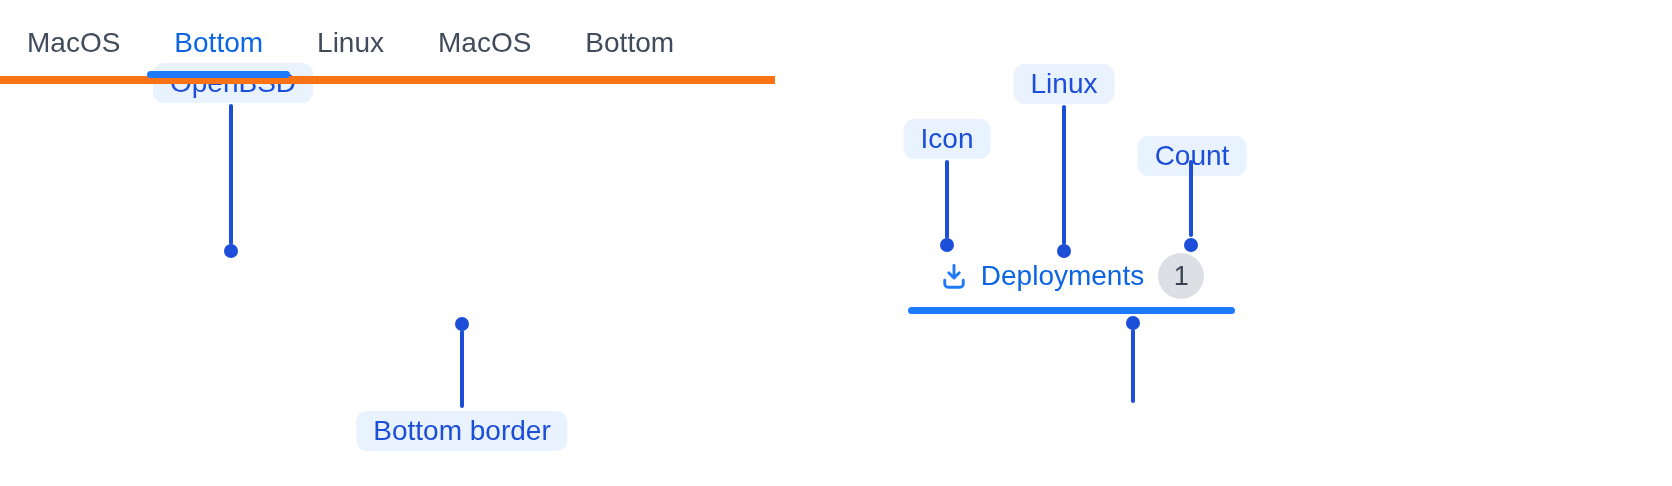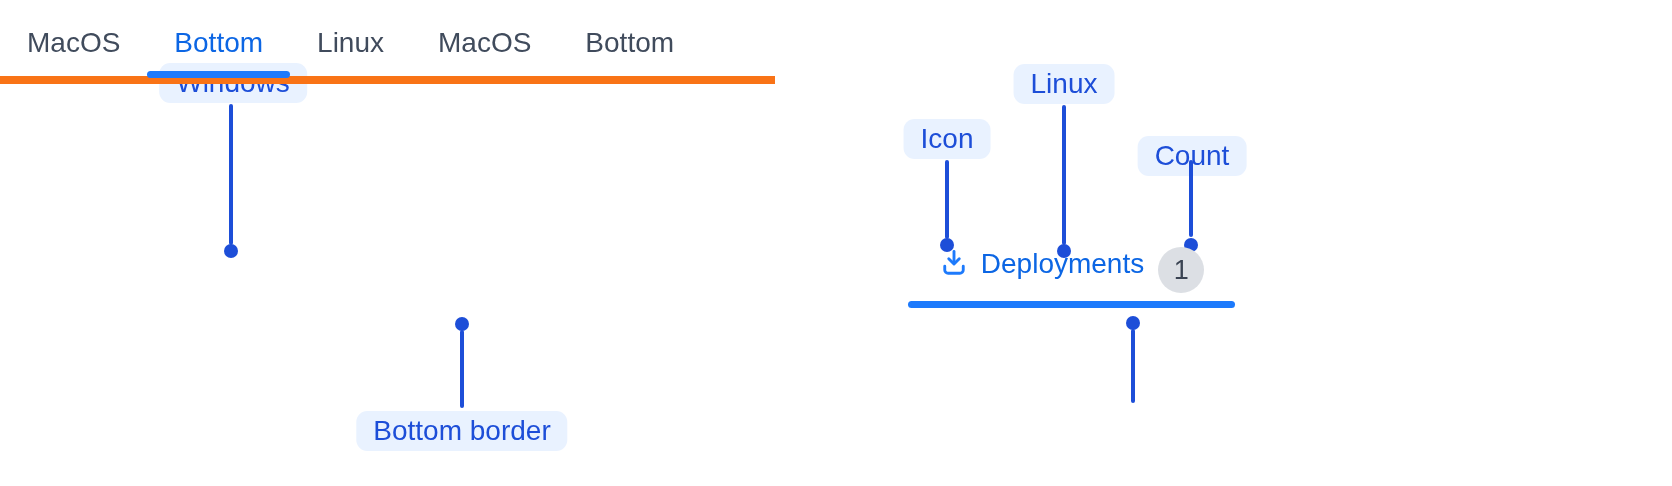--- a/index.html
+++ b/index.html
@@ -58,22 +58,22 @@
   .tab.selected { color: #0C66E4; }
   .tab.selected::after {
     content: "";
     position: absolute; left: 0; right: 0; bottom: -2px;
     height: 7px; border-radius: 3.5px;
     background: #1D7AFC;
   }
 
   
   .tab-right {
-    position: absolute; left: 908px; top: 230px; width: 327px;
-    display: flex; justify-content: center;
+    position: absolute; left: 908px; top: 236px; width: 327px;
+    display: flex; align-items: center; justify-content: center;
     padding: 17px 0 13px 0;
     height: 76px;
     cursor: pointer;
   }
   .tab-right::after {
     content: "";
     position: absolute; left: 0; right: 0; bottom: -2px;
     height: 7px; border-radius: 3.5px;
     background: #1D7AFC;
   }
@@ -114,21 +114,21 @@
 
   .ann-indicator-dot  { left: 1133px; top: 323px; }
   .ann-indicator-line { left: 1133px; top: 329px; height: 74px; }
   .ann-indicator-pill { left: 1134px; top: 407px; }
 </style>
 </head>
 <body>
 
 <div class="canvas">
 
-  <div class="pill ann-selected-pill">Windows</div>
+  <div class="pill ann-selected-pill">OpenBSD</div>
   <div class="ann-line ann-selected-line"></div>
   <div class="ann-dot ann-selected-dot"></div>
 
   <div class="tabs-left">
     <div class="tab">MacOS</div>
     <div class="tab selected">Bottom</div>
     <div class="tab">Linux</div>
     <div class="tab">MacOS</div>
     <div class="tab">Bottom</div>
   </div>

